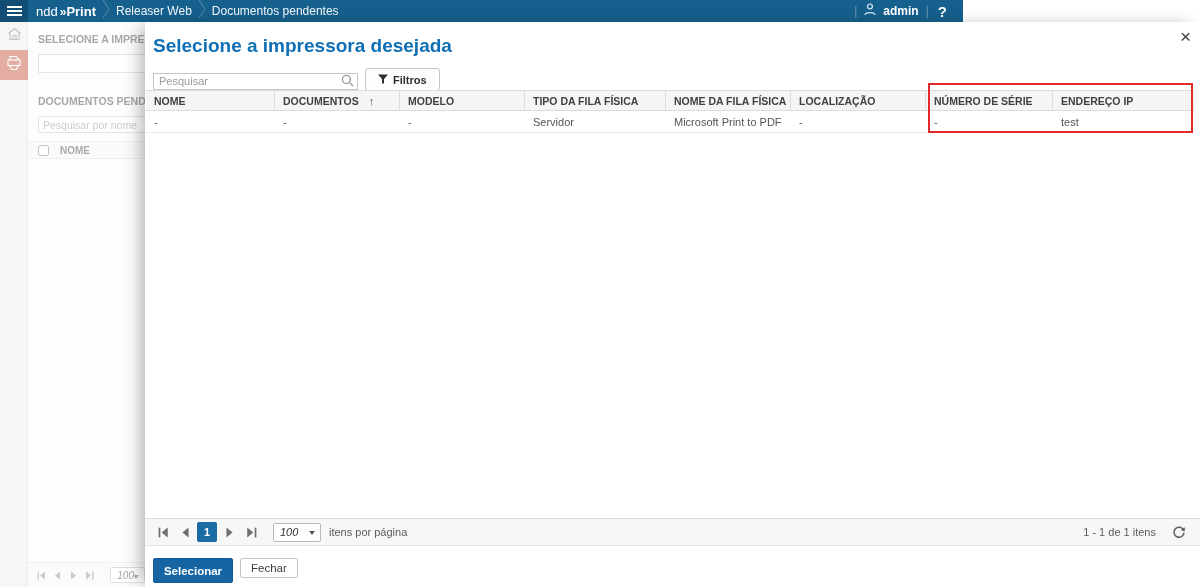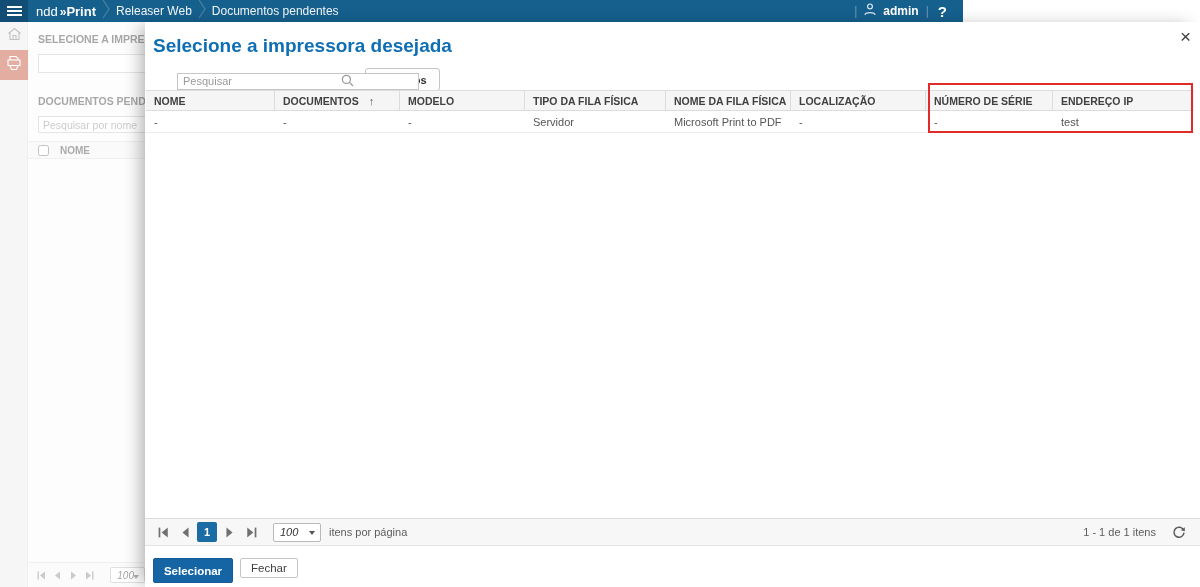--- a/index.html
+++ b/index.html
@@ -39,21 +39,21 @@
   .panel-grid-head .col { margin-left:11px; font-size:10px; font-weight:700; color:#444; }
   .panel-pager { position:absolute; bottom:0; left:0; width:117px; height:25px; background:#f5f5f5; border-top:1px solid #dedede; display:flex; align-items:center; gap:4px; padding-left:9px; }
   .panel-pager .select-box { height:16px; width:46px; font-size:10px; }
 
   
   .modal { position:absolute; top:22px; left:145px; width:1055px; height:565px; background:#fff; box-shadow:-8px 0 16px -4px rgba(0,0,0,0.30); z-index:10; }
   .modal-close { position:absolute; top:5px; right:9px; font-size:19px; line-height:19px; color:#3f3f3f; cursor:pointer; font-weight:400; }
   .modal-title { position:absolute; top:13px; left:8px; font-size:19px; font-weight:700; color:#0f6fb4; }
   .toolbar { position:absolute; top:46px; left:8px; display:flex; align-items:center; }
   .search-wrap { position:relative; width:205px; height:17px; }
-  .search-wrap input { width:242px; height:17px; border:1px solid #c6c6c6; font-size:11px; padding:0 20px 0 5px; color:#333;margin-left:24px; }
+  .search-wrap input { width:205px; height:17px; border:1px solid #c6c6c6; font-size:11px; padding:0 20px 0 5px; color:#333; }
   .search-wrap input::placeholder { color:#9a9a9a; }
   .search-wrap .mag { position:absolute; right:4px; top:2px; }
   .filtros-btn { margin-left:7px; height:23px; padding:0 12px; background:#fdfdfd; border:1px solid #c6c6c6; border-radius:3px; display:flex; align-items:center; gap:5px; font-size:11px; font-weight:700; color:#2d2d2d; cursor:pointer; }
 
   
   .grid { position:absolute; top:68px; left:1px; width:1048px; }
   .grid-row { display:grid; grid-template-columns:129px 125px 125px 141px 125px 135px 127px 1fr; }
   .grid-head { background:#f5f5f5; border-top:1px solid #dcdcdc; border-bottom:1px solid #dcdcdc; height:21px; }
   .grid-head .cell { display:flex; align-items:center; padding-left:8px; font-size:10.5px; font-weight:700; color:#404040; border-right:1px solid #dcdcdc; white-space:nowrap; overflow:hidden; cursor:pointer; }
   .grid-head .cell:last-child { border-right:none; }

